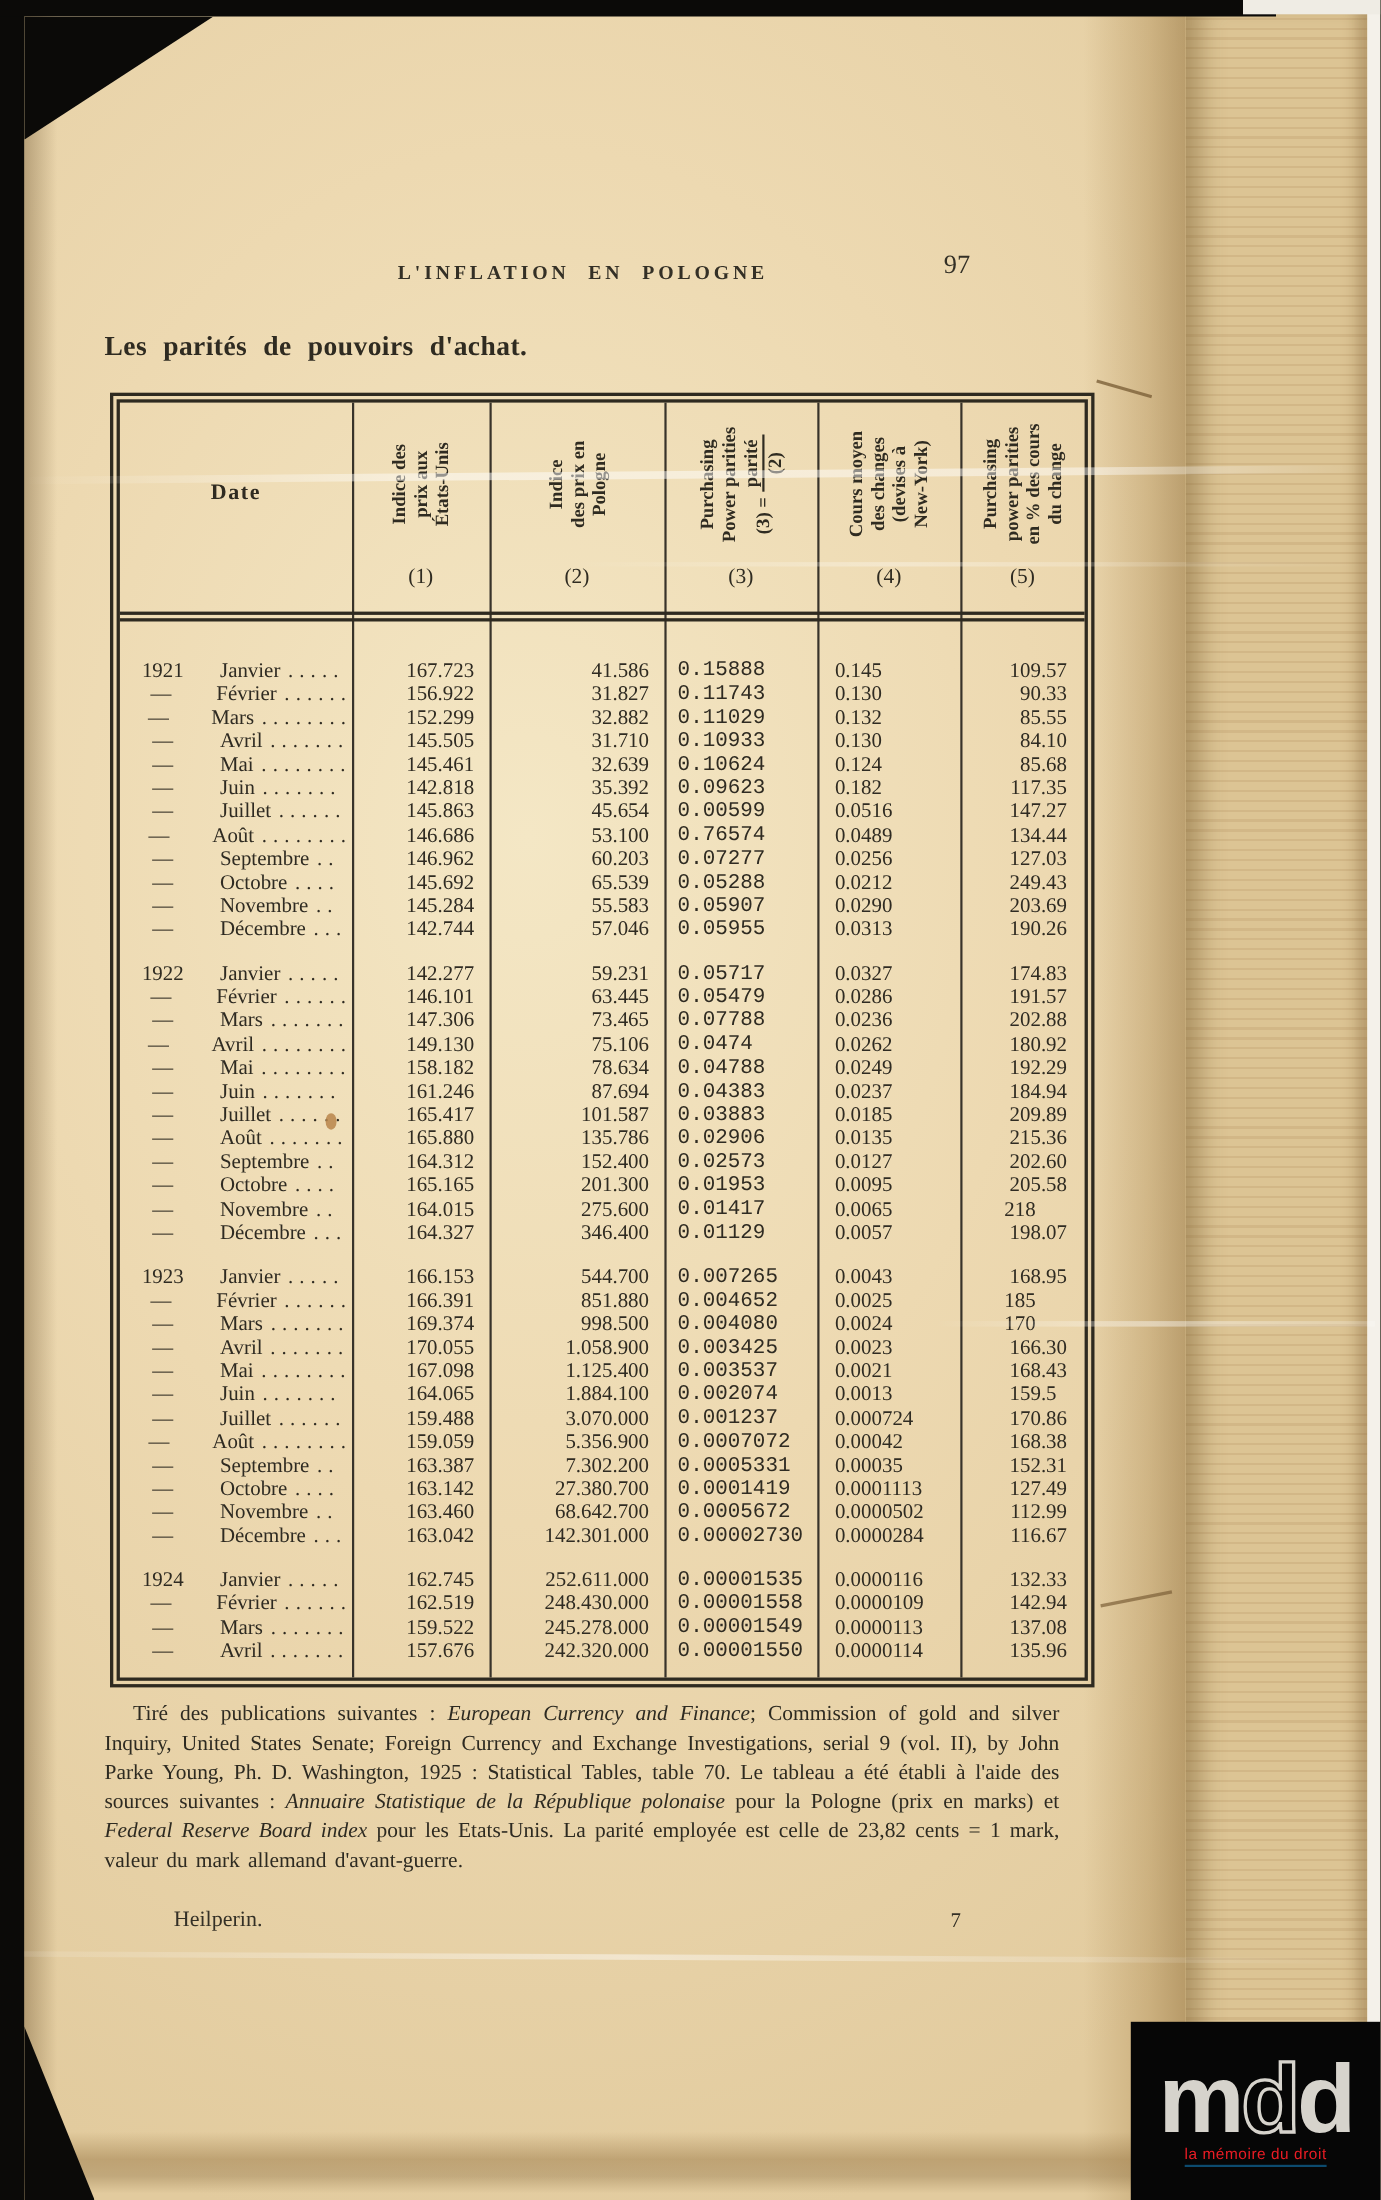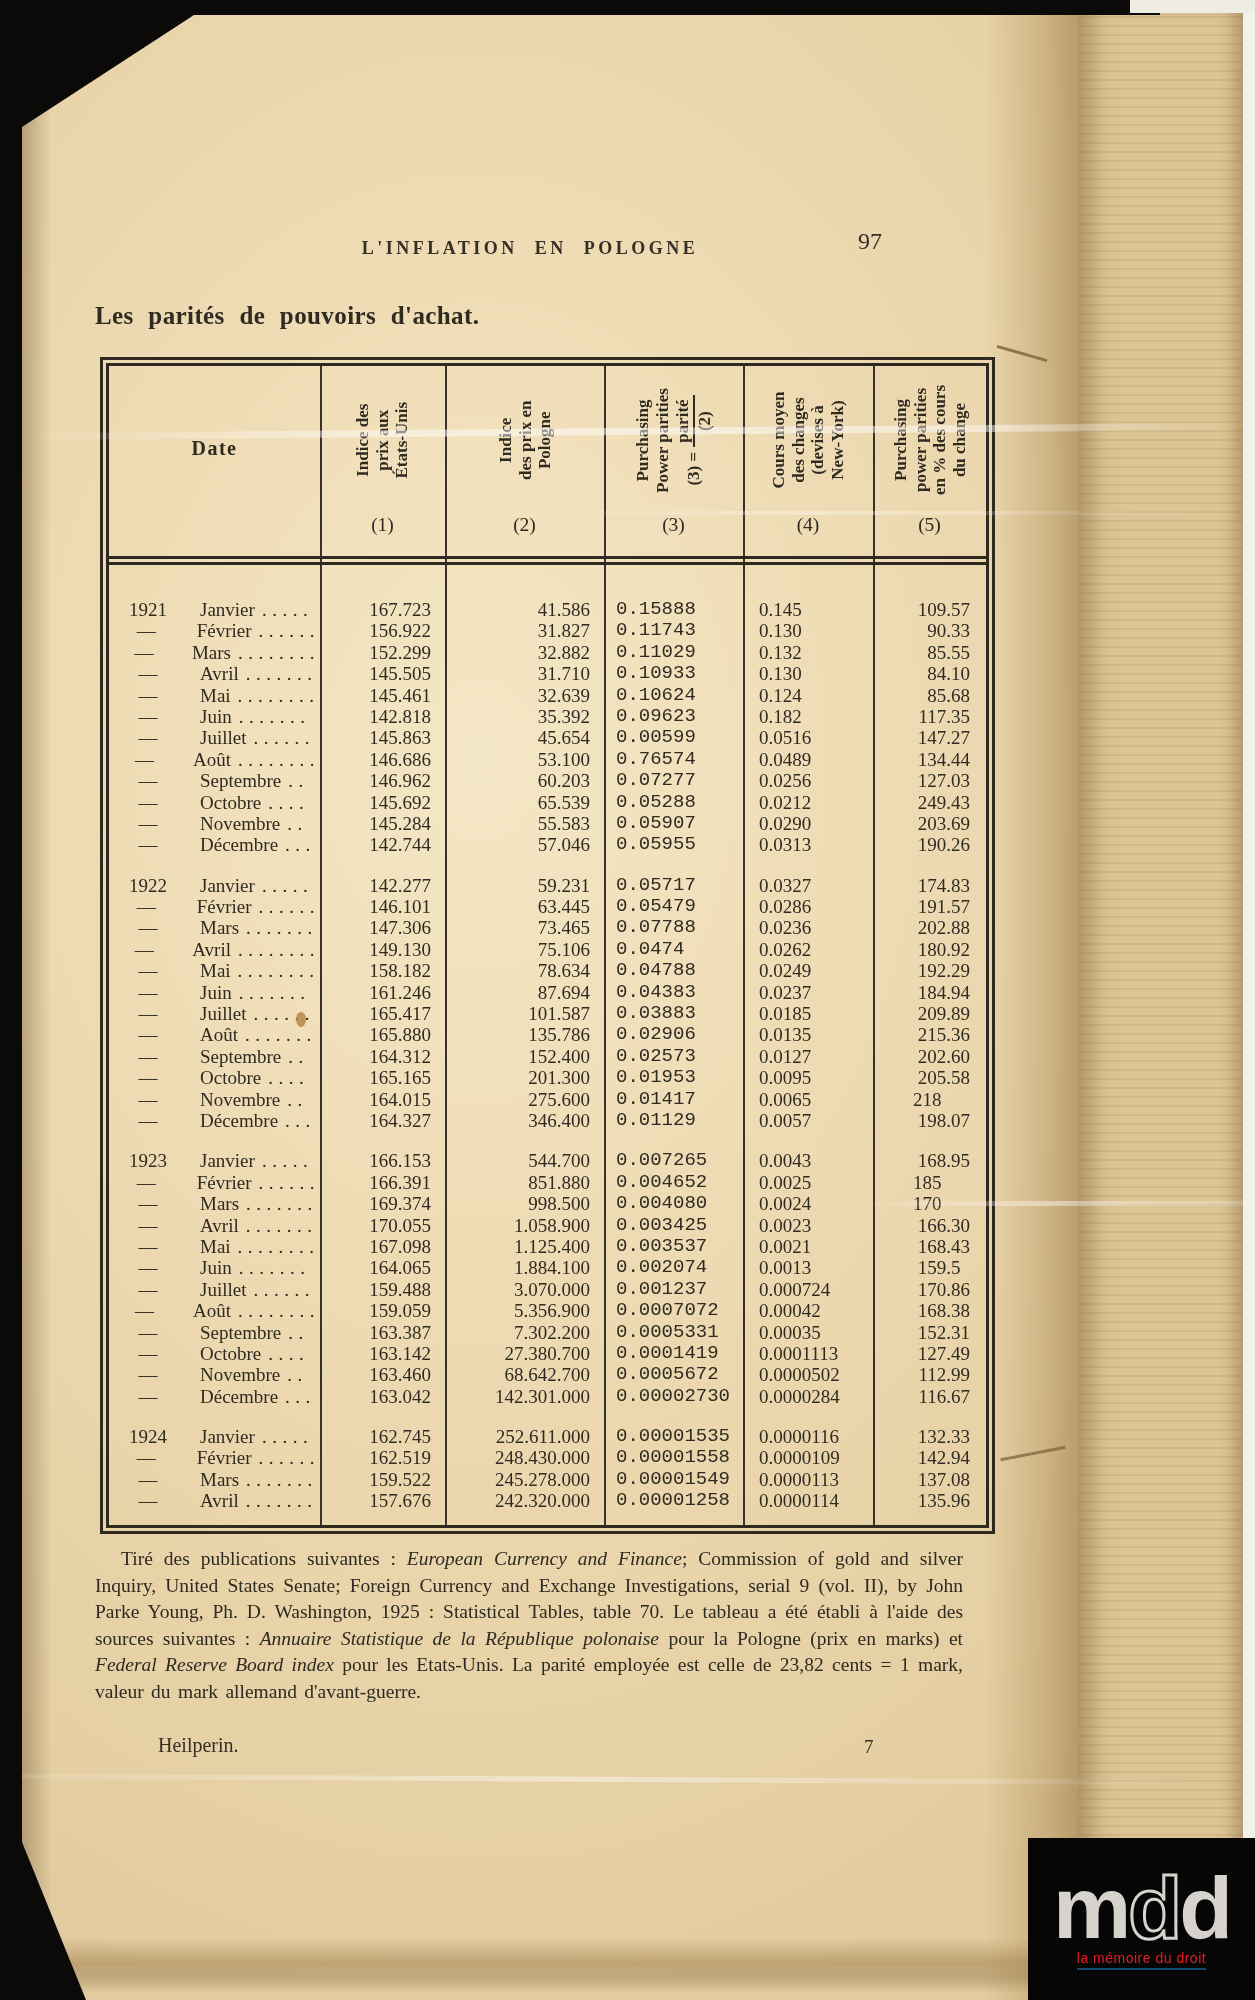--- a/index.html
+++ b/index.html
@@ -625,21 +625,21 @@
     <span class="cell c4">0.0000113</span>
     <span class="cell c5">137.08</span>
   </div>
           <div class="trow">
     <span class="cell c-date">
               <span class="yr">—</span>
               <span class="mo"><span class="mo-name">Avril</span><span class="dots">.......</span></span>
             </span>
     <span class="cell c1">157.676</span>
     <span class="cell c2">242.320.000</span>
-    <span class="cell c3">0.00001258</span>
+    <span class="cell c3">0.00001550</span>
     <span class="cell c4">0.0000114</span>
     <span class="cell c5">135.96</span>
   </div>
         </div>
       </div>
   </div>
 
   <div class="footnote"><span>Tiré des publications suivantes : </span><i>European Currency and Finance</i><span>; Commission of gold and silver Inquiry, United States Senate; Foreign Currency and Exchange Investigations, serial 9 (vol. II), by John Parke Young, Ph. D. Washington, 1925 : Statistical Tables, table 70. Le tableau a été établi à l'aide des sources suivantes : </span><i>Annuaire Statistique de la République polonaise</i><span> pour la Pologne (prix en marks) et </span><i>Federal Reserve Board index</i><span> pour les Etats-Unis. La parité employée est celle de 23,82 cents = 1 mark, valeur du mark allemand d'avant-guerre.</span></div>
 
   <div class="sig-author">Heilperin.</div>

